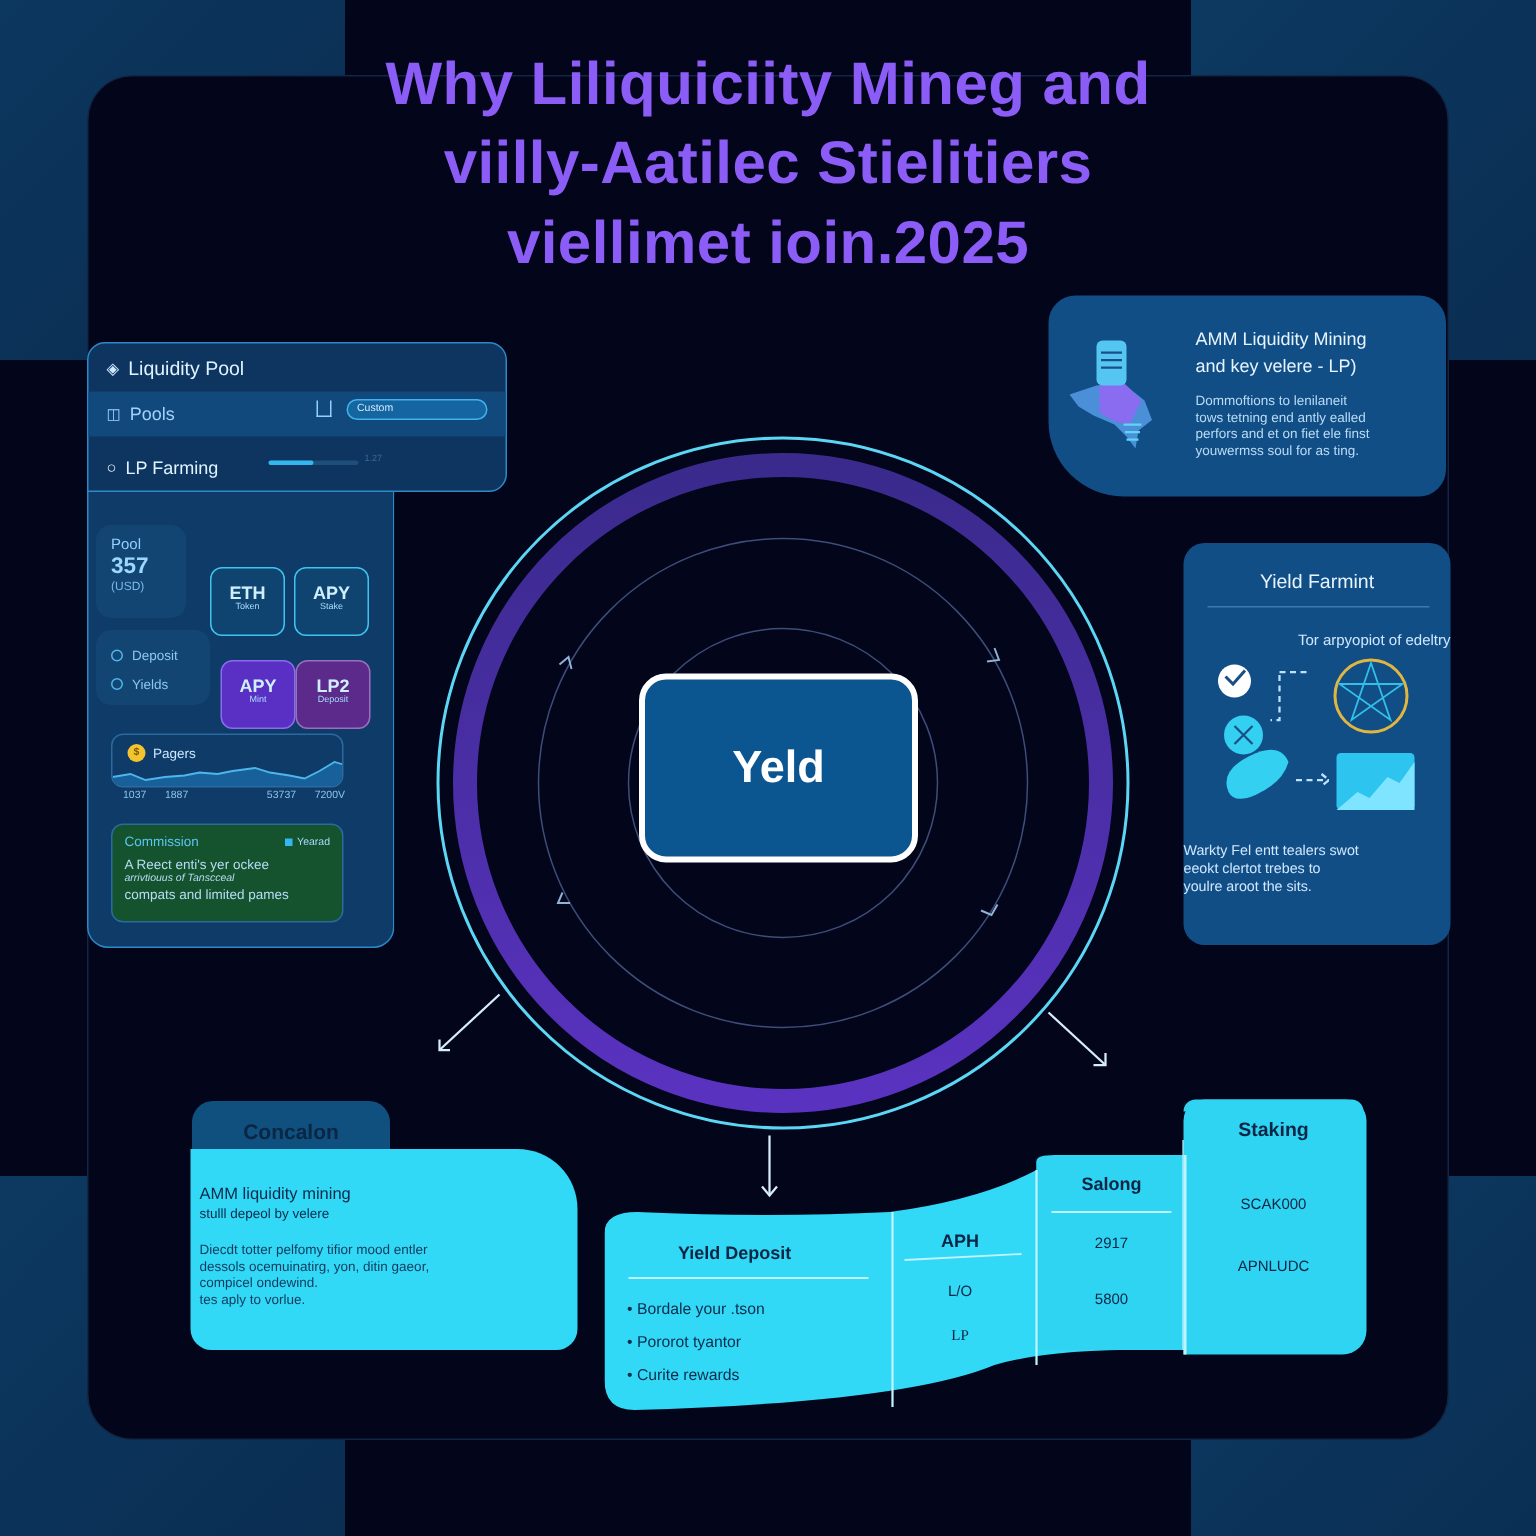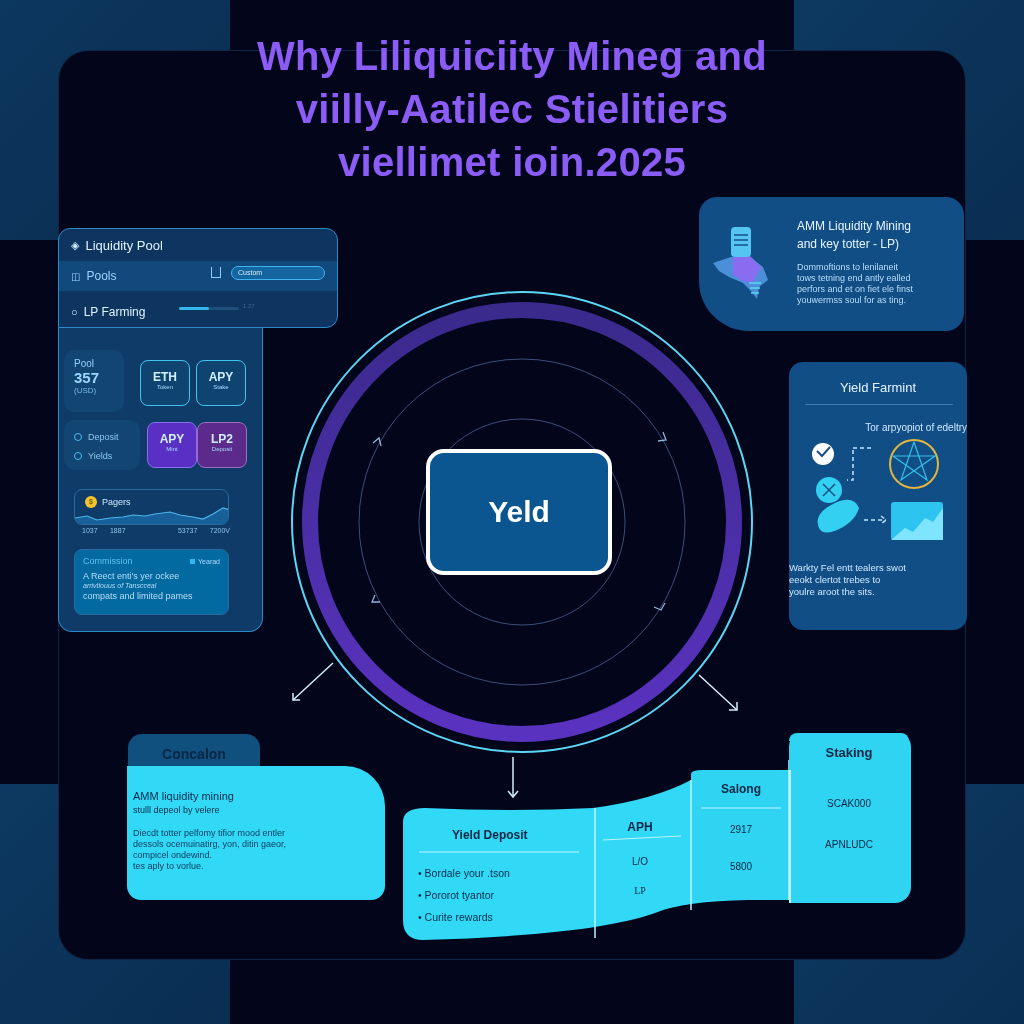--- a/index.html
+++ b/index.html
@@ -27,37 +27,37 @@
   .prog > i { display: block; width: 30px; height: 3px; background: #33b7ee; border-radius: 2px; }
   .prog-lbl { position: absolute; left: 184px; top: 74px; font-size: 6px; color: #3a6a93; }
 
   .lp-body { position: absolute; left: 0; top: 100px; width: 205px; height: 304px; background: #0e3b68; border: 1.5px solid #2d89c8; border-top: none; border-radius: 0 0 14px 14px; }
 
   .pool-card { position: absolute; left: 64px; top: 350px; width: 60px; height: 62px; background: #124571; border-radius: 10px; padding: 8px 10px; }
   .pool-card .lbl { font-size: 10px; color: #8fd0ff; }
   .pool-card .num { font-size: 15px; font-weight: bold; color: #9ad8ff; line-height: 17px; }
   .pool-card .sub { font-size: 8px; color: #7ab8e6; }
 
-  .tile { position: absolute; width: 50px; height: 46px; border-radius: 8px; text-align: center; padding-top: 9px; }
+  .tile { position: absolute; width: 50px; height: 46px; border-radius: 8px; text-align: center; padding-top: 9px; margin-top: 18px; }
   .tile .t { font-size: 12px; font-weight: bold; color: #cfefff; line-height: 14px; }
   .tile .s { font-size: 6px; color: #a8dcff; }
   .tile.outline { border: 1.5px solid #3fc4ef; background: #0f4470; }
   .tile.purple { background: #5a2fc4; border: 1.5px solid #8a6cf0; }
   .tile.violet { background: #5b2a8a; border: 1.5px solid #9b6fc0; }
 
   .radio-card { position: absolute; left: 64px; top: 420px; width: 76px; height: 50px; background: #124571; border-radius: 10px; }
   .radio { position: absolute; left: 10px; display: flex; align-items: center; gap: 6px; font-size: 9px; color: #8cc8f0; }
   .radio i { width: 8px; height: 8px; border-radius: 50%; border: 1.5px solid #4cb8ee; display: inline-block; }
 
   .chart-card { position: absolute; left: 74px; top: 489px; width: 155px; height: 36px; border: 1px solid #2a6a9d; border-radius: 8px; overflow: hidden; }
   .coin { position: absolute; left: 85px; top: 496px; width: 12px; height: 12px; border-radius: 50%; background: #f4c430; font-size: 7px; color: #7a5a00; text-align: center; line-height: 12px; font-weight: bold; }
   .chart-lbl { position: absolute; left: 102px; top: 497px; font-size: 9px; color: #cbe8ff; }
   .ticks { position: absolute; left: 82px; top: 527px; width: 148px; display: flex; justify-content: space-between; font-size: 7px; color: #8cc3e8; }
 
-  .comm-card { position: absolute; left: 74px; top: 549px; width: 155px; height: 66px; background: #0369a1; border: 1px solid #2a6a9d; border-radius: 8px; padding: 6px 8px; }
+  .comm-card { position: absolute; left: 74px; top: 549px; width: 155px; height: 66px; background: #14532d; border: 1px solid #2a6a9d; border-radius: 8px; padding: 6px 8px; }
   .comm-head { display: flex; justify-content: space-between; font-size: 9px; color: #5cc4f2; }
   .comm-head .tag { font-size: 7px; color: #a8dcff; display: flex; align-items: center; gap: 3px; }
   .comm-head .tag i { width: 5px; height: 5px; background: #33b7ee; display: inline-block; }
   .comm-body { margin-top: 5px; font-size: 8px; line-height: 10px; color: #b8dcf6; }
 
   
   .rings { position: absolute; left: 285px; top: 285px; width: 474px; height: 474px; }
   .yield-box { position: absolute; left: 426px; top: 449px; width: 186px; height: 126px; background: #0b5590; border: 4px solid #fff; border-radius: 18px; display: flex; align-items: center; justify-content: center; font-size: 30px; font-weight: bold; color: #fff; }
 
   
@@ -236,21 +236,21 @@
         <line x1="21" y1="20" x2="35" y2="20"></line>
       </g>
     <g stroke="#5cd6f5" stroke-width="1.5">
         <line x1="36" y1="58" x2="48" y2="58"></line>
         <line x1="37" y1="63" x2="47" y2="63"></line>
         <line x1="38" y1="68" x2="46" y2="68"></line>
       </g>
   </svg>
   <div class="amm-title">
     <div>AMM Liquidity Mining</div>
-    <div>and key totter - LP)</div>
+    <div>and key velere - LP)</div>
   </div>
   <div class="amm-body">
     <div>Dommoftions to lenilaneit</div>
     <div>tows tetning end antly ealled</div>
     <div>perfors and et on fiet ele finst</div>
     <div>youwermss soul for as ting.</div>
   </div>
 </div>
 
 <div class="yf-card">

